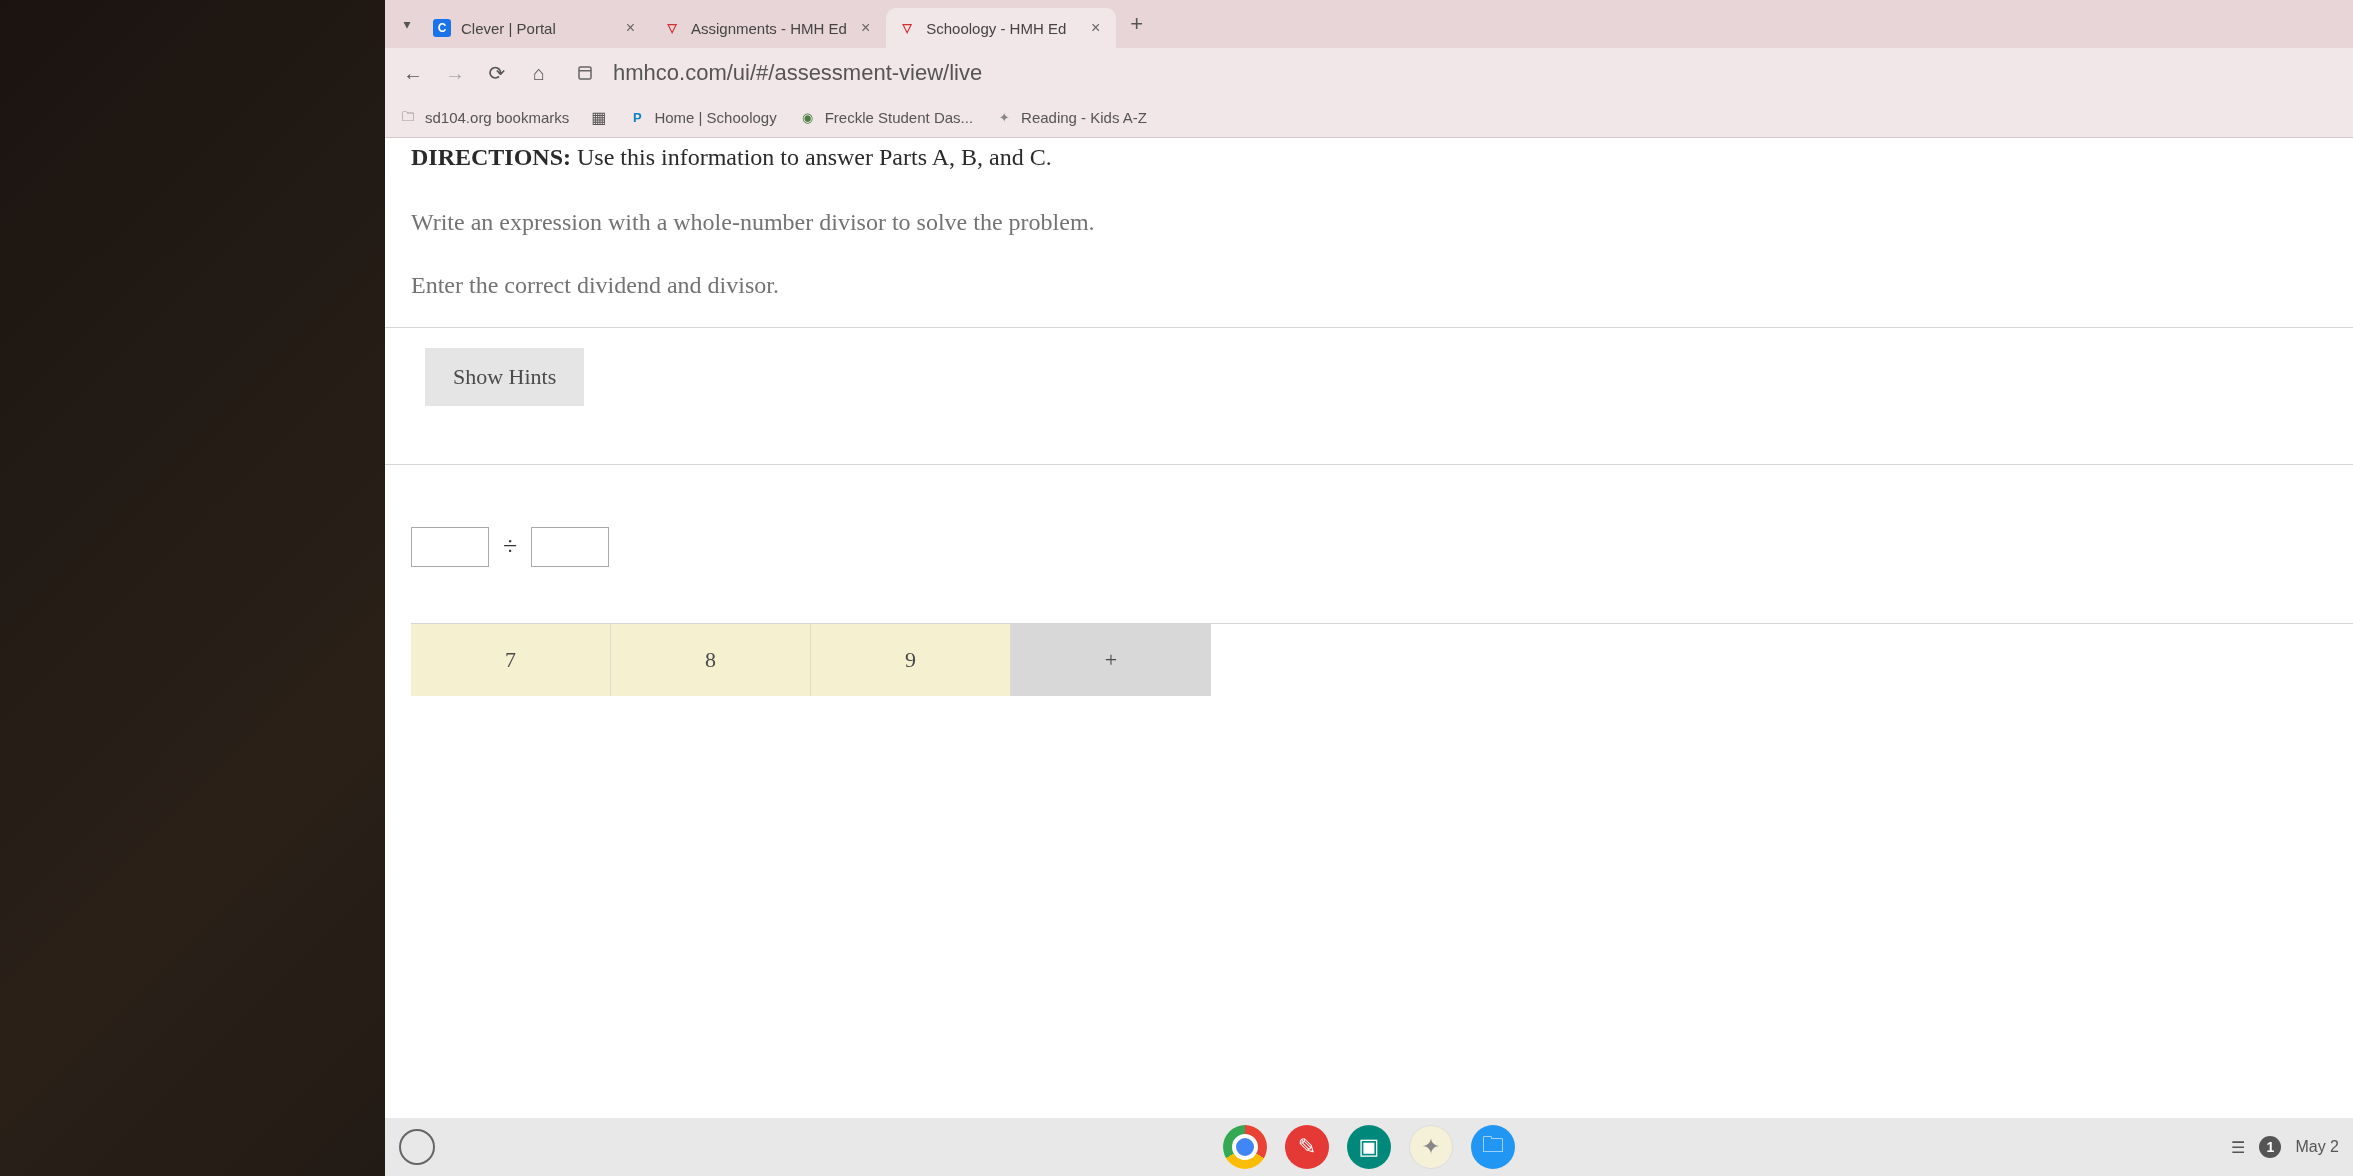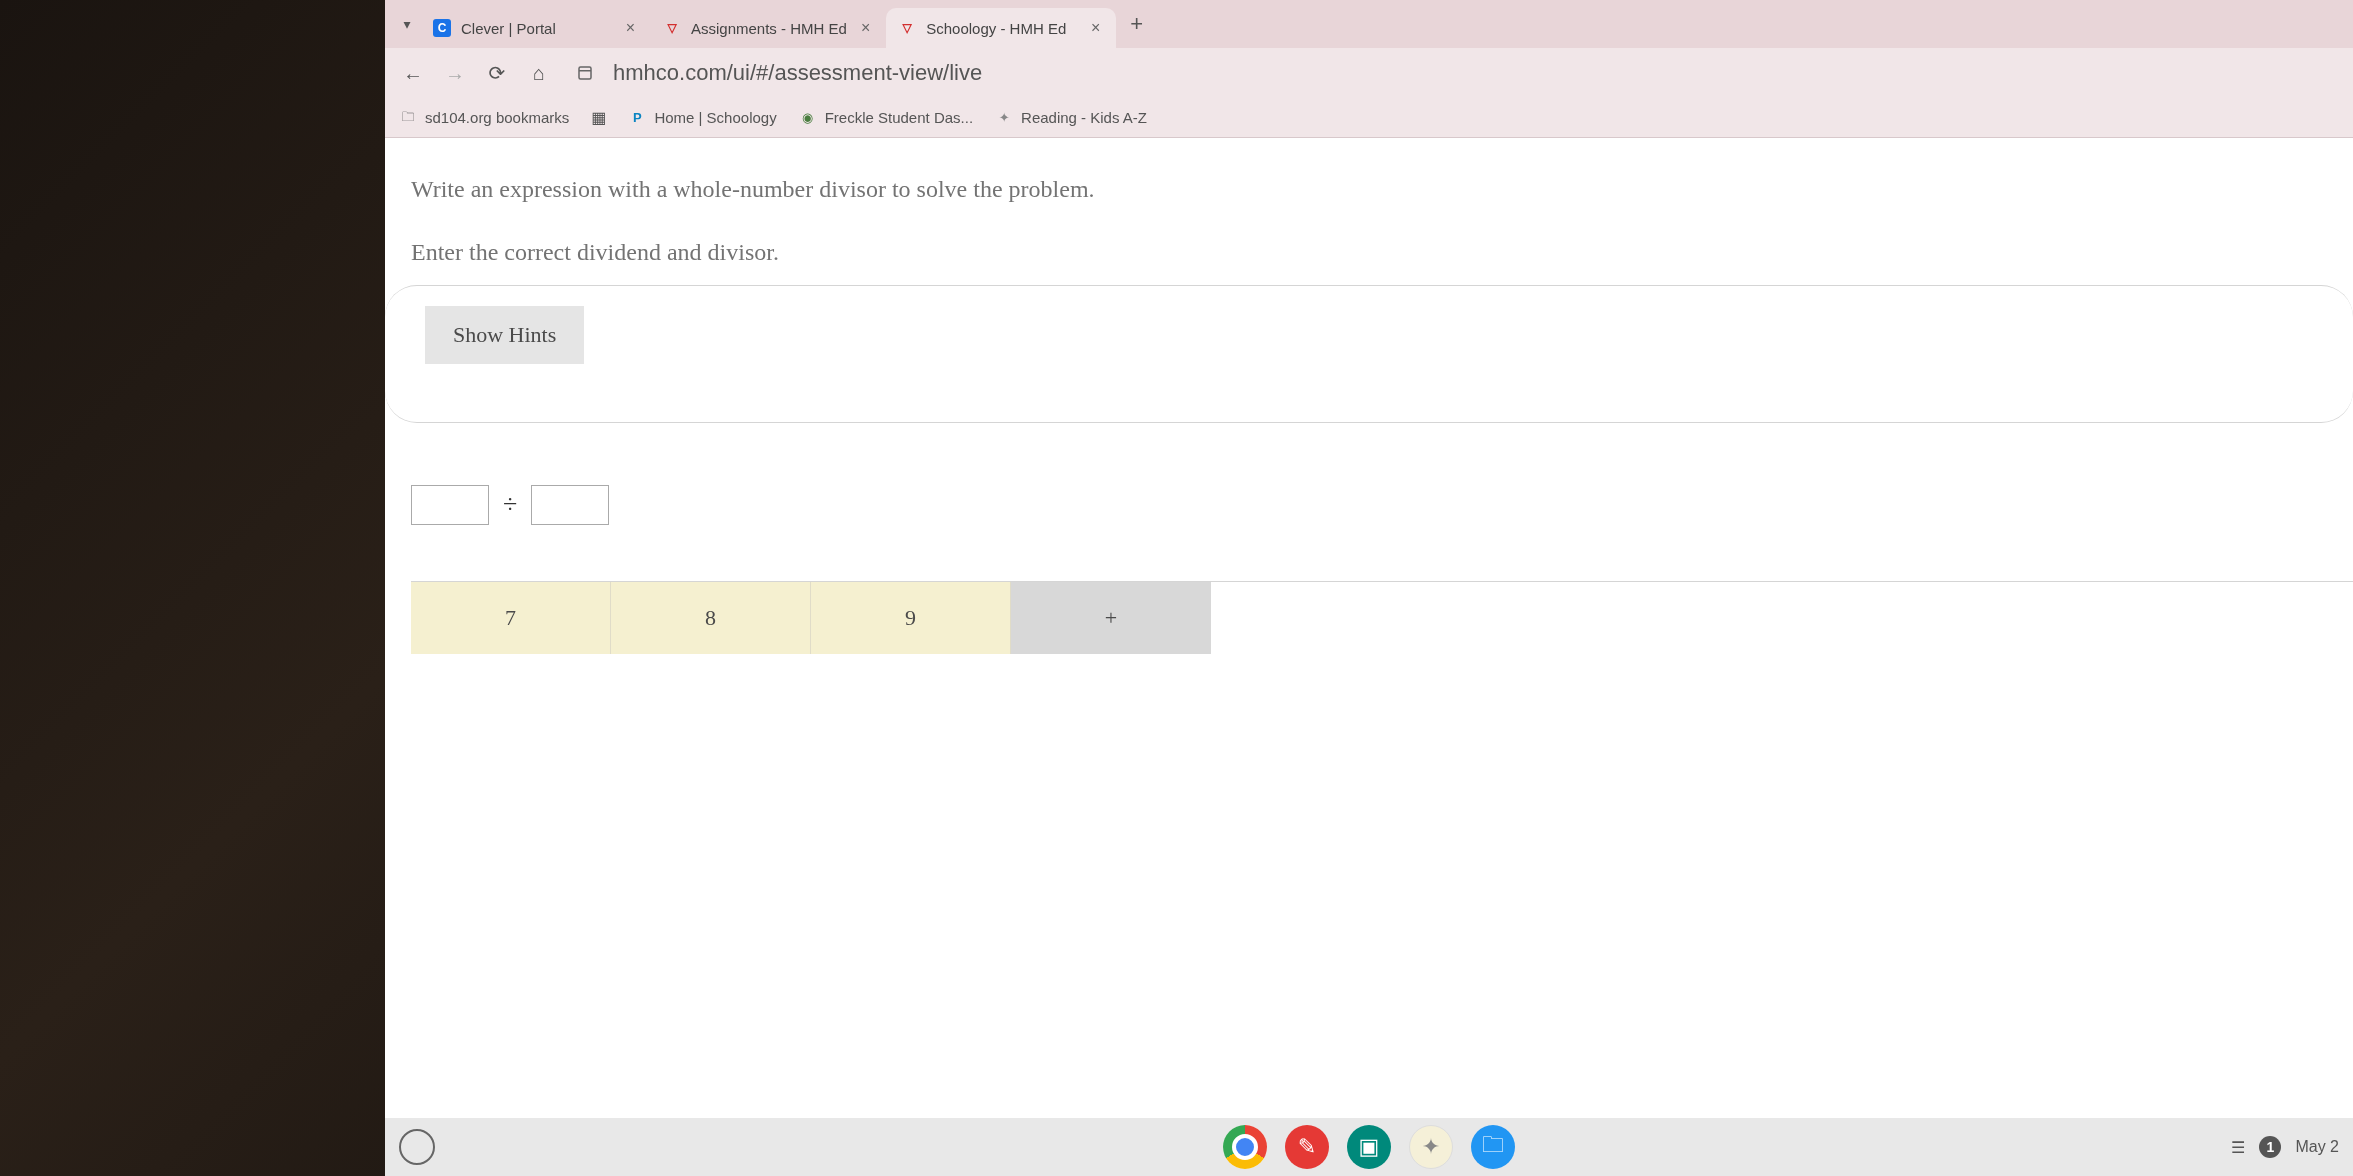--- a/index.html
+++ b/index.html
@@ -133,27 +133,26 @@
       color: #2a2a2a;
       margin-top: 78px;
     }
     .instruction {
       font-family: Georgia, 'Times New Roman', serif;
       font-size: 24px;
       color: #737373;
       margin-top: 38px;
     }
     .hints-panel {
-      margin-top: 19px;
+      margin-top: 28px;
       border-top: 1px solid #d5d5d5;
       border-bottom: 1px solid #d5d5d5;
       padding: 20px 0 58px 0;
       margin-left: -26px;
       padding-left: 40px;
-      border-radius: 32px;
     }
     .show-hints-btn {
       display: inline-block;
       background: #e5e5e5;
       color: #4a4a4a;
       font-family: Georgia, 'Times New Roman', serif;
       font-size: 22px;
       padding: 16px 28px;
       border: none;
       cursor: pointer;
@@ -323,20 +322,23 @@
       <span class="bm-icon" style="color:#4a7d3f">◉</span>
       <span>Freckle Student Das...</span>
     </div>
     <div class="bm-item">
       <span class="bm-icon" style="color:#888">✦</span>
       <span>Reading - Kids A-Z</span>
     </div>
   </div>
 
   <div class="content">
+    <p class="directions">
+      <strong>DIRECTIONS:</strong><span> Use this information to answer Parts A, B, and C.</span>
+    </p>
 
 
 
     <p class="instruction">Write an expression with a whole-number divisor to solve the problem.</p>
     <p class="instruction" style="margin-top:36px">Enter the correct dividend and divisor.</p>
 
     <div class="hints-panel">
       <button class="show-hints-btn">Show Hints</button>
     </div>
 

